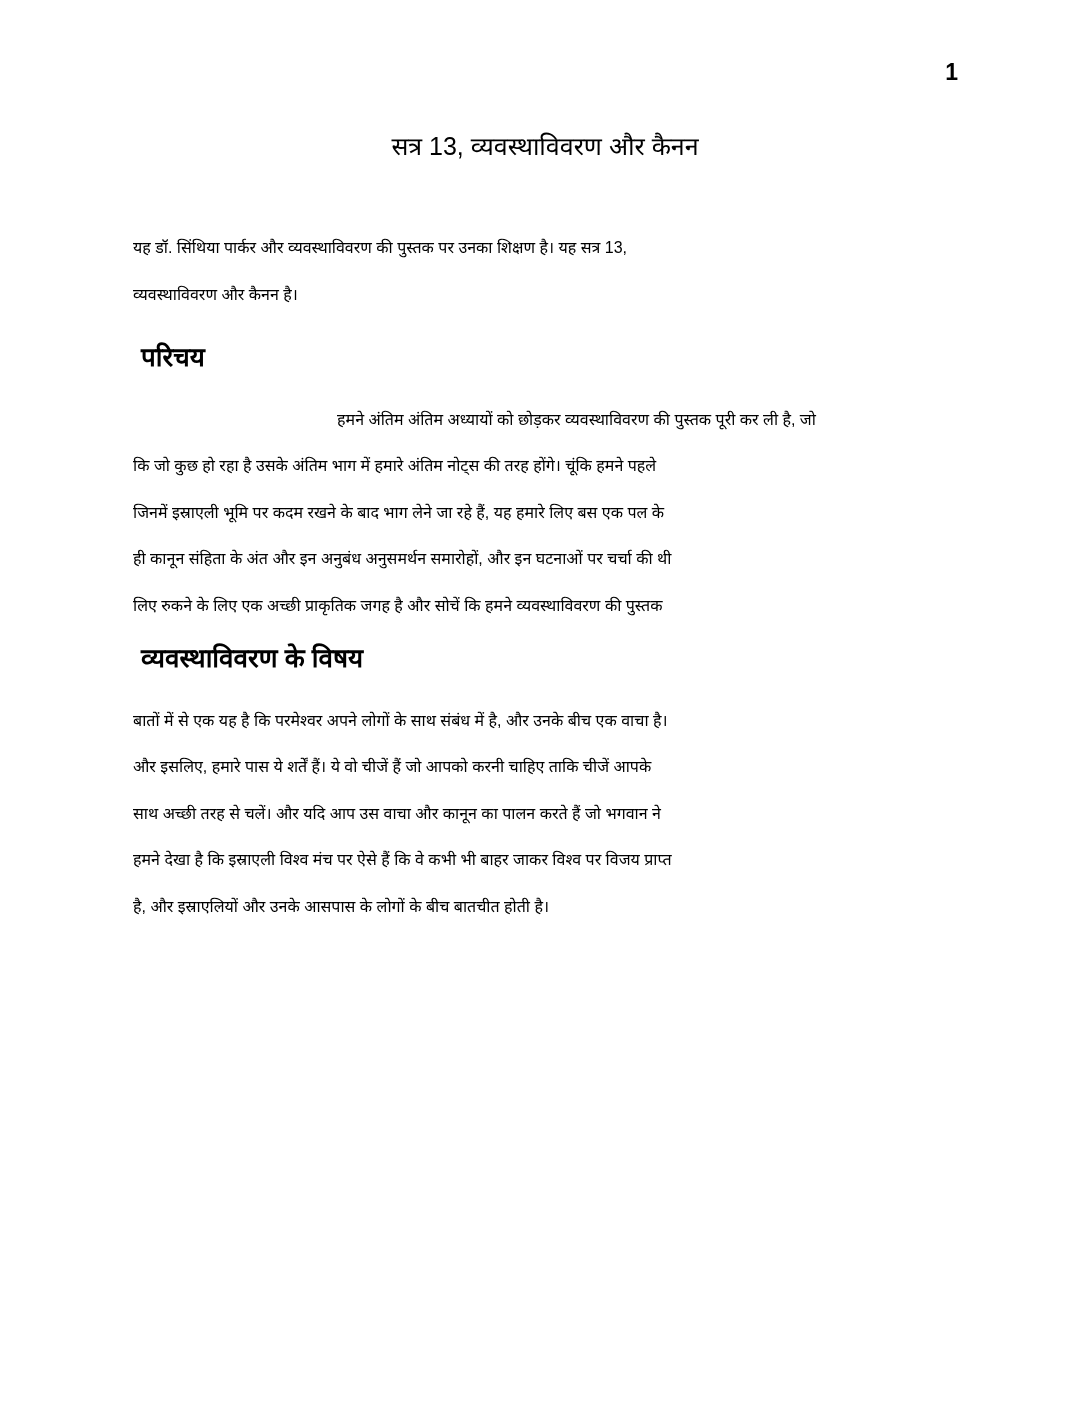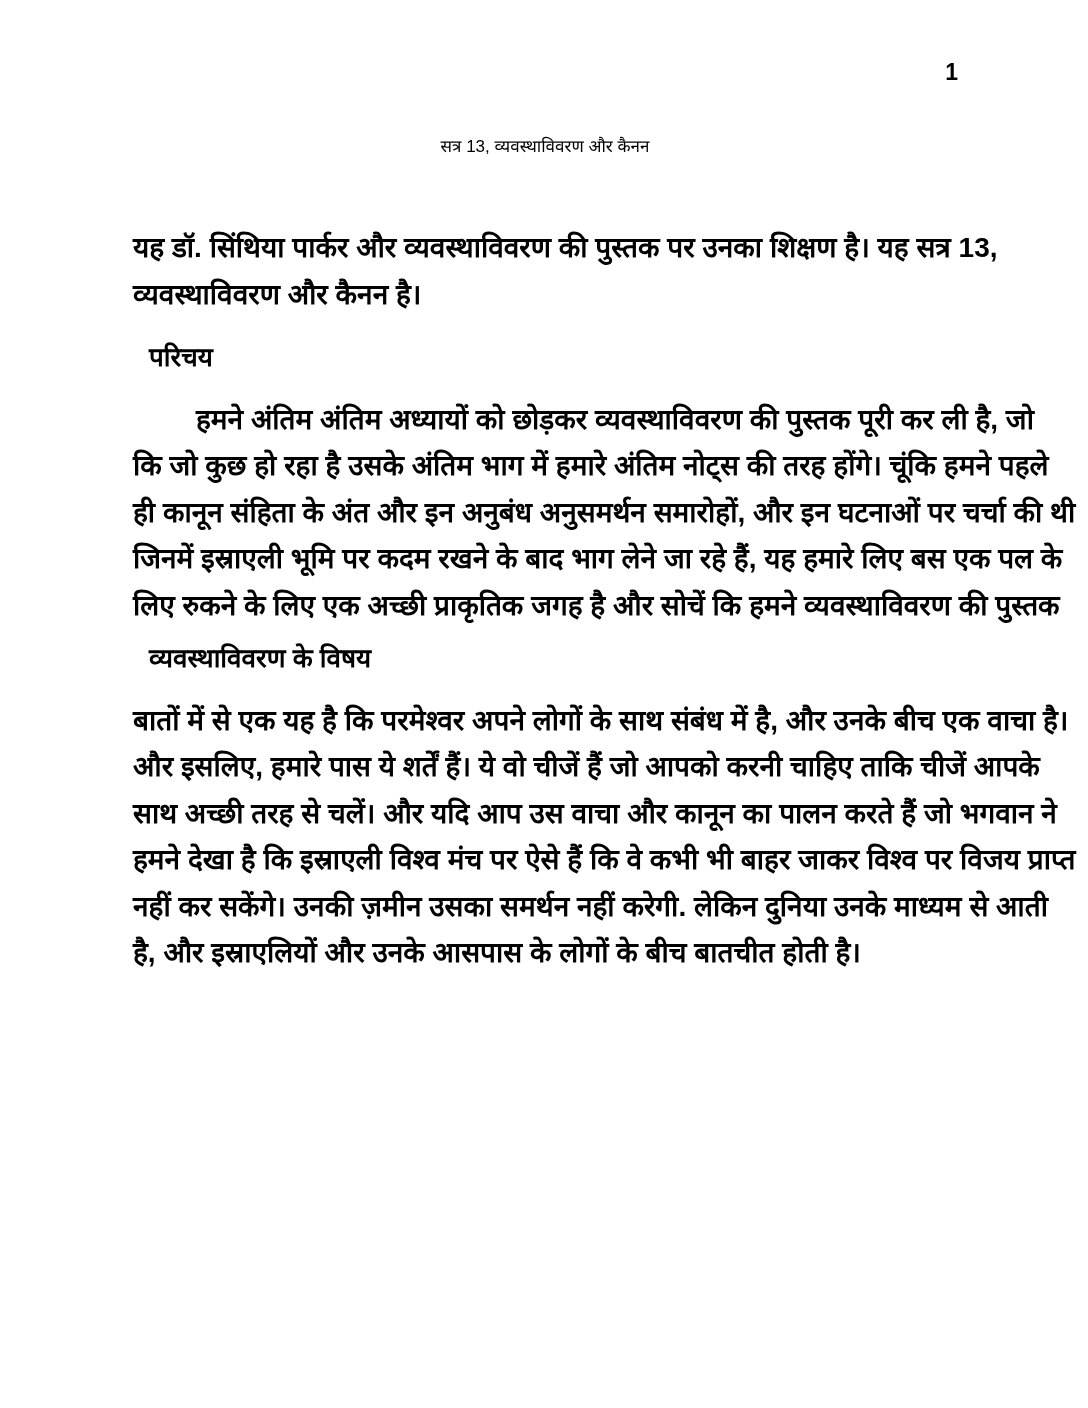--- a/index.html
+++ b/index.html
@@ -22,38 +22,38 @@
   .page-number {
     position: absolute;
     top: 57px;
     right: 130px;
     font-size: 23px;
     font-weight: bold;
     line-height: 30px;
   }
   .title-block {
     text-align: center;
-    font-size: 17px;
+    font-size: 25px;
     line-height: 57px;
     font-weight: normal;
   }
   .para {
-    font-size: 28px;
+    font-size: 16px;
     line-height: 46.5px;
-    font-weight: bold;
+    font-weight: normal;
   }
   .para .line {
     white-space: nowrap;
   }
   .para-1 { margin-top: 50px; }
   .heading {
     font-size: 26px;
     font-weight: bold;
     line-height: 46.5px;
-    margin: 16px 16px;
+    margin: 16px 8px;
   }
   .heading-2 { margin-top: 6px; }
   .indent { text-indent: 63px; text-align: center; }
 </style>
 </head>
 <body>
 
 <div class="page">
 
   <div class="page-number">1</div>
@@ -65,29 +65,28 @@
   <div class="para para-1">
     <div class="line">यह डॉ. सिंथिया पार्कर और व्यवस्थाविवरण की पुस्तक पर उनका शिक्षण है। यह सत्र 13,</div>
     <div class="line">व्यवस्थाविवरण और कैनन है।</div>
   </div>
 
   <h2 class="heading heading-1">परिचय</h2>
 
   <div class="para para-2">
     <div class="line indent">हमने अंतिम अंतिम अध्यायों को छोड़कर व्यवस्थाविवरण की पुस्तक पूरी कर ली है, जो</div>
     <div class="line">कि जो कुछ हो रहा है उसके अंतिम भाग में हमारे अंतिम नोट्स की तरह होंगे। चूंकि हमने पहले</div>
+    <div class="line">जिनमें इस्राएली भूमि पर कदम रखने के बाद भाग लेने जा रहे हैं, यह हमारे लिए बस एक पल के</div>
     <div class="line">ही कानून संहिता के अंत और इन अनुबंध अनुसमर्थन समारोहों, और इन घटनाओं पर चर्चा की थी</div>
-    <div class="line">जिनमें इस्राएली भूमि पर कदम रखने के बाद भाग लेने जा रहे हैं, यह हमारे लिए बस एक पल के</div>
     <div class="line">लिए रुकने के लिए एक अच्छी प्राकृतिक जगह है और सोचें कि हमने व्यवस्थाविवरण की पुस्तक</div>
   </div>
 
   <h2 class="heading heading-2">व्यवस्थाविवरण के विषय</h2>
 
   <div class="para para-3">
     <div class="line">बातों में से एक यह है कि परमेश्वर अपने लोगों के साथ संबंध में है, और उनके बीच एक वाचा है।</div>
     <div class="line">और इसलिए, हमारे पास ये शर्तें हैं। ये वो चीजें हैं जो आपको करनी चाहिए ताकि चीजें आपके</div>
     <div class="line">साथ अच्छी तरह से चलें। और यदि आप उस वाचा और कानून का पालन करते हैं जो भगवान ने</div>
     <div class="line">हमने देखा है कि इस्राएली विश्व मंच पर ऐसे हैं कि वे कभी भी बाहर जाकर विश्व पर विजय प्राप्त</div>
-    <div class="line">नहीं कर सकेंगे। उनकी ज़मीन उसका समर्थन नहीं करेगी. लेकिन दुनिया उनके माध्यम से आती</div>
     <div class="line">है, और इस्राएलियों और उनके आसपास के लोगों के बीच बातचीत होती है।</div>
   </div>
 
 </div>
 
 </body></html>

